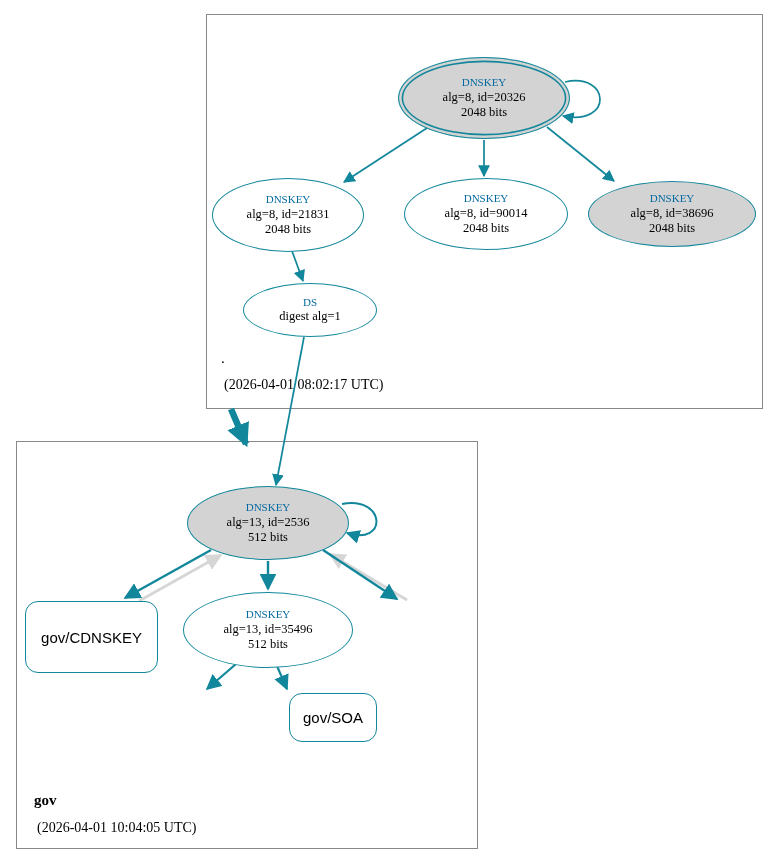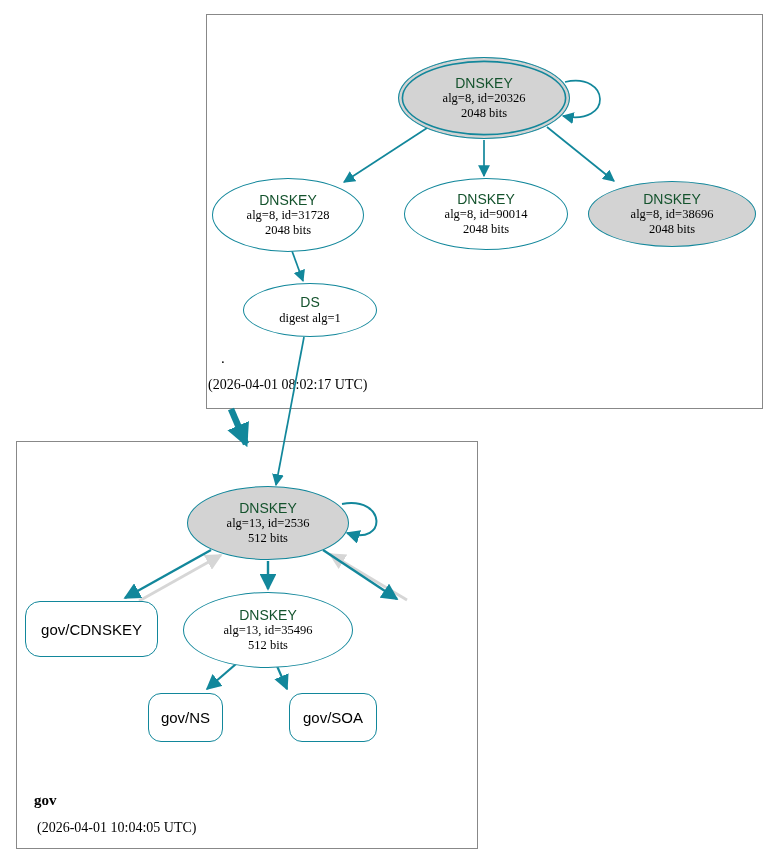--- a/index.html
+++ b/index.html
@@ -32,33 +32,33 @@
   .ellipse.double{
     background:#d3d3d3;
     box-shadow: inset 0 0 0 2.6px #d3d3d3, inset 0 0 0 4.2px #12879b;
   }
   .rrset{
     border-radius:13px;
     border:1.6px solid #12879b;
     background:#ffffff;
     font-size:15px;color:#000;
   }
-  .node-title{font-size:14px;color:#14532d;line-height:1.2;}
+  .node-title{font-size:11px;color:#0369a1;line-height:1.2;font-family:Liberation Serif, serif;}
   .node-sub{font-family:Liberation Serif, serif;font-size:12.5px;color:#000;line-height:1.2;}
 </style>
 </head>
 <body>
 
 <div class="canvas">
 
   <div class="zone-box" style="left:206px;top:14px;width:557px;height:395px;"></div>
   <div class="zone-box" style="left:16px;top:441px;width:462px;height:408px;"></div>
 
   <div class="zone-label" style="left:221px;top:350px;">.</div>
-  <div class="zone-ts" style="left:208px;top:377px;">(2026-04-01 08:02:17 UTC)</div>
+  <div class="zone-ts" style="left:224px;top:377px;">(2026-04-01 08:02:17 UTC)</div>
   <div class="zone-label" style="left:34px;top:792px;font-weight:bold;">gov</div>
   <div class="zone-ts" style="left:37px;top:820px;">(2026-04-01 10:04:05 UTC)</div>
 
   <svg class="edges" width="779" height="865" viewBox="0 0 779 865">
     <defs>
       <marker id="ah" viewBox="0 0 10 10" refX="9" refY="5" markerWidth="7" markerHeight="7" orient="auto">
         <path d="M0,0 L10,5 L0,10 z" fill="#12879b"></path>
       </marker>
       <marker id="ahb" viewBox="0 0 10 10" refX="8.5" refY="5" markerWidth="3.6" markerHeight="3.6" orient="auto">
         <path d="M0,0 L10,5 L0,10 z" fill="#12879b"></path>
@@ -88,21 +88,21 @@
   </svg>
 
   <div class="node ellipse double" style="left:398px;top:57px;width:172px;height:82px;">
     <div class="node-title">DNSKEY</div>
     <div class="node-sub">alg=8, id=20326</div>
     <div class="node-sub">2048 bits</div>
   </div>
 
   <div class="node ellipse" style="left:212px;top:178px;width:152px;height:74px;">
     <div class="node-title">DNSKEY</div>
-    <div class="node-sub">alg=8, id=31728</div>
+    <div class="node-sub">alg=8, id=21831</div>
     <div class="node-sub">2048 bits</div>
   </div>
 
   <div class="node ellipse" style="left:404px;top:178px;width:164px;height:72px;">
     <div class="node-title">DNSKEY</div>
     <div class="node-sub">alg=8, id=90014</div>
     <div class="node-sub">2048 bits</div>
   </div>
 
   <div class="node ellipse gray" style="left:588px;top:181px;width:168px;height:66px;">
@@ -115,32 +115,29 @@
     <div class="node-title">DS</div>
     <div class="node-sub">digest alg=1</div>
   </div>
 
   <div class="node ellipse gray" style="left:187px;top:486px;width:162px;height:74px;">
     <div class="node-title">DNSKEY</div>
     <div class="node-sub">alg=13, id=2536</div>
     <div class="node-sub">512 bits</div>
   </div>
 
-  <div class="node rrset" style="left:25px;top:601px;width:133px;height:56px;border-radius:15px;">
+  <div class="node rrset" style="left:25px;top:601px;width:133px;height:72px;">
     <div>gov/CDNSKEY</div>
   </div>
 
   <div class="node ellipse" style="left:183px;top:592px;width:170px;height:76px;">
     <div class="node-title">DNSKEY</div>
     <div class="node-sub">alg=13, id=35496</div>
     <div class="node-sub">512 bits</div>
   </div>
 
 
-  <div class="node rrset" style="left:148px;top:693px;width:75px;height:49px;">
-    <div>gov/NS</div>
-  </div>
 
   <div class="node rrset" style="left:245px;top:693px;width:88px;height:49px;margin-left:44px;">
     <div>gov/SOA</div>
   </div>
 
 </div>
 
 </body></html>

